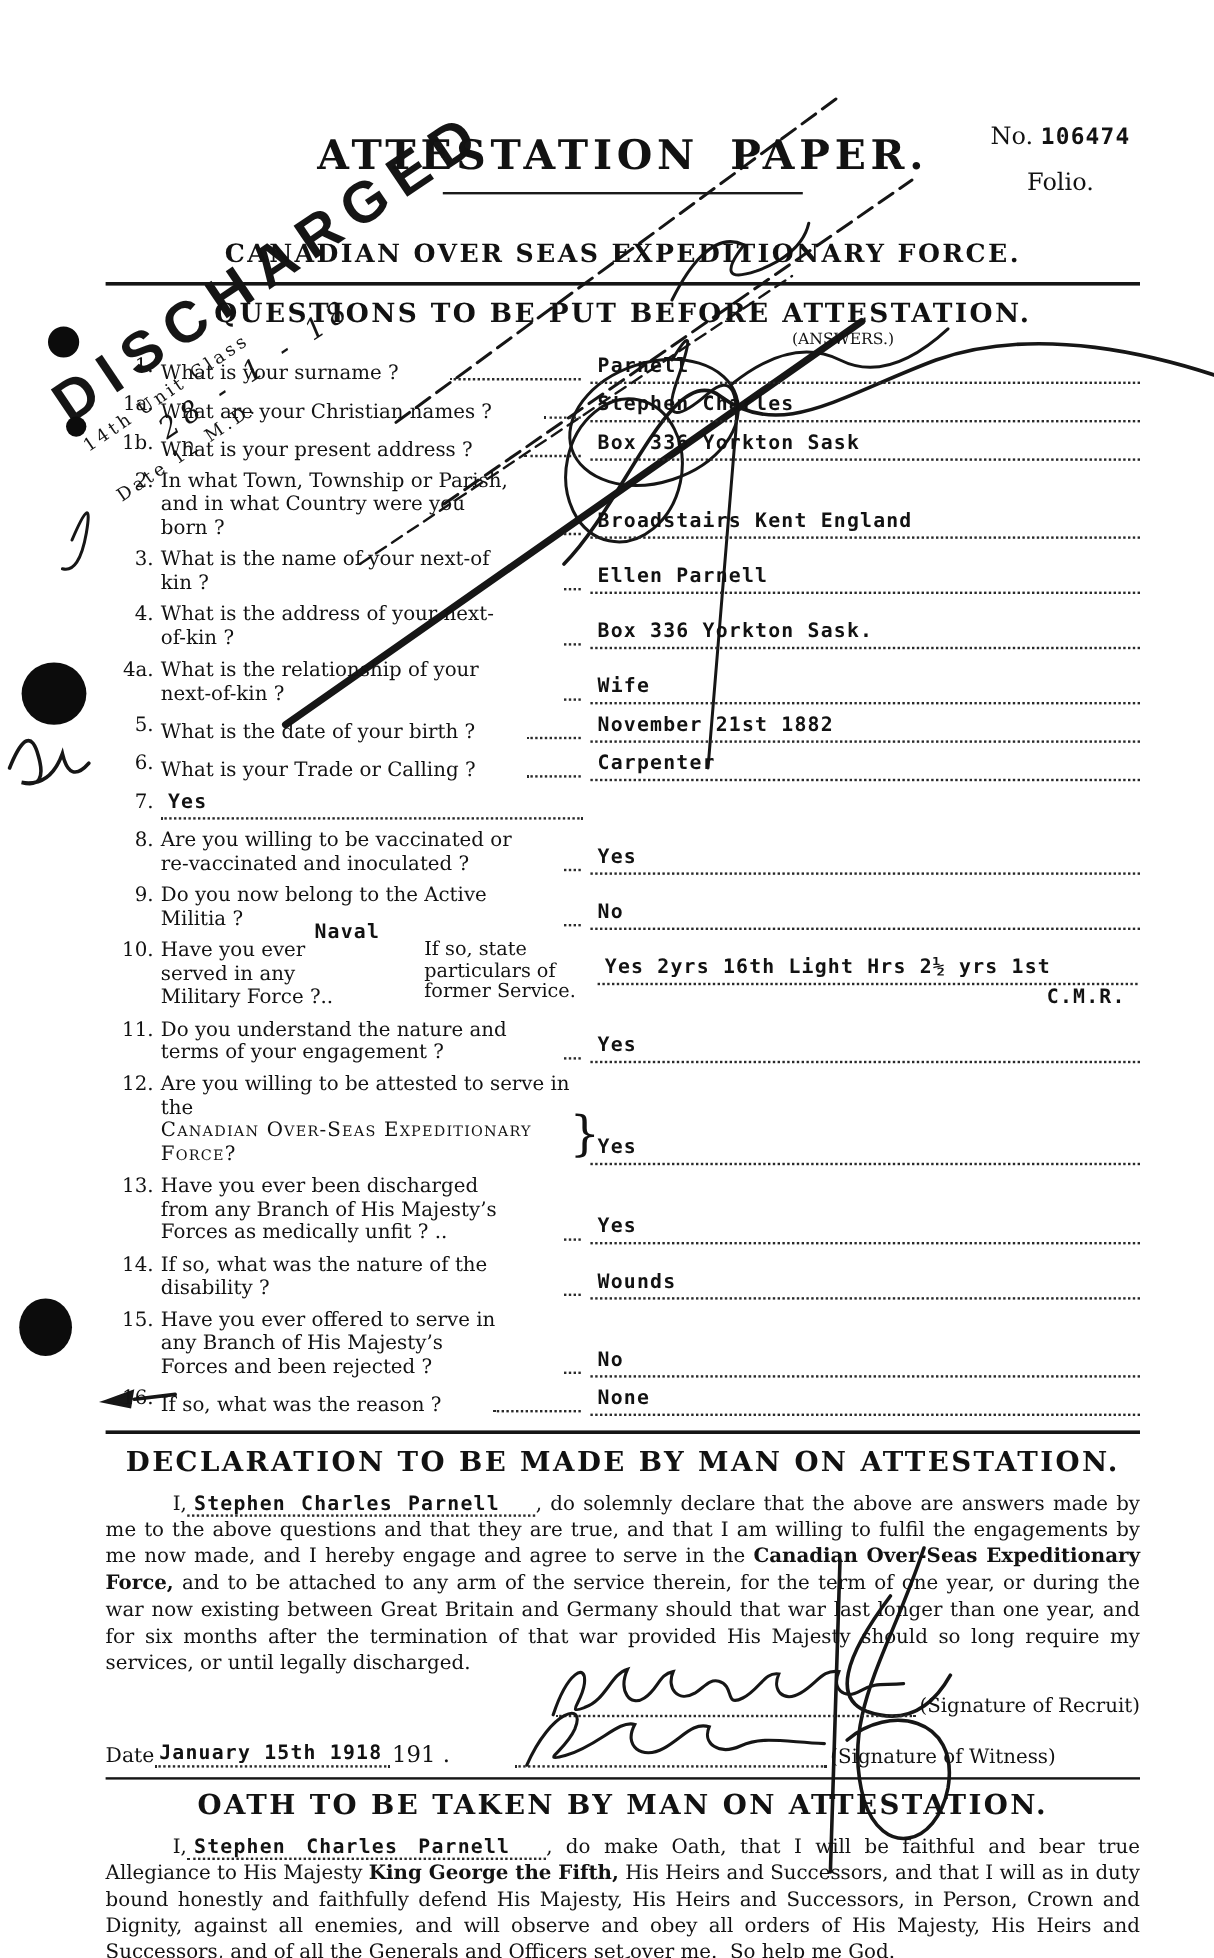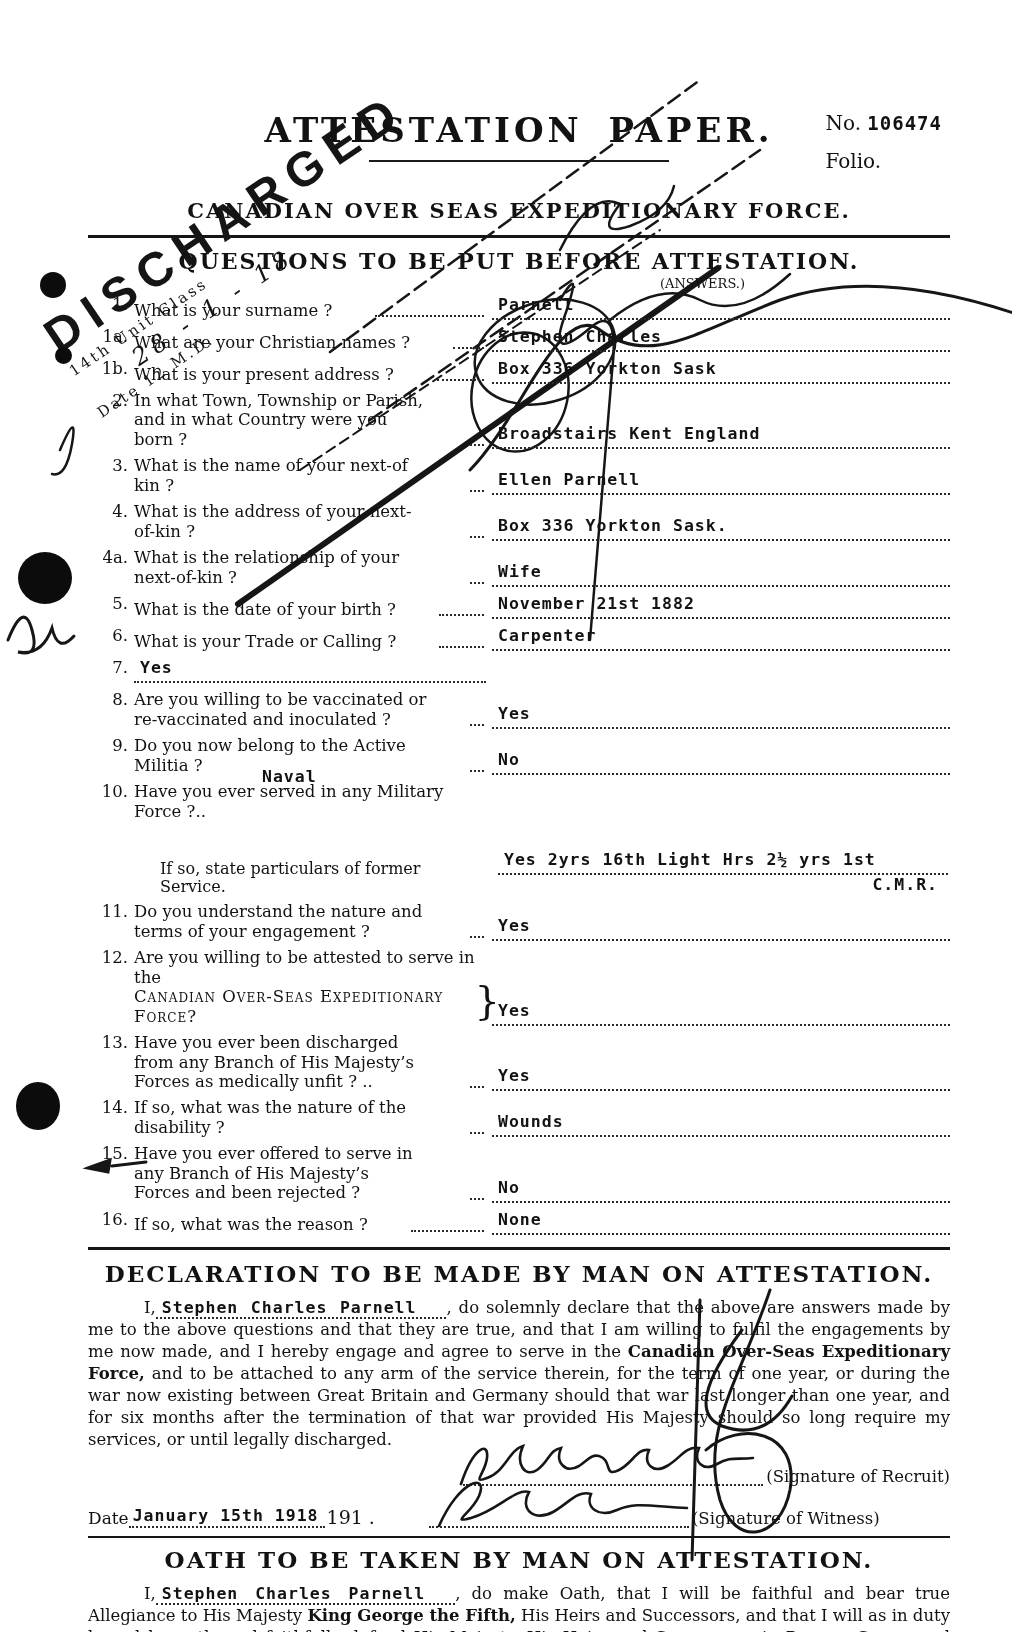--- a/index.html
+++ b/index.html
@@ -4,21 +4,21 @@
 <style>
   html,body{margin:0;padding:0;background:#e8e8e6;}
   .page{position:relative;width:1012px;height:1632px;margin:0 auto;background:#ffffff;
         font-family:"DejaVu Serif", serif;color:#121212;overflow:hidden;}
   .content{position:relative;padding:90px 62px 0 88px;}
 
   
   .title{text-align:center;font-weight:bold;font-size:34px;letter-spacing:4px;word-spacing:10px;margin-top:20px;}
   .title-rule{width:300px;margin:10px auto 8px;border:0;border-top:2px solid #1a1a1a;}
   .subtitle{text-align:center;font-weight:600;font-size:21px;letter-spacing:2px;margin-top:36px;}
-  .no-block{position:absolute;top:104px;right:70px;font-size:20px;line-height:1.9;}
+  .no-block{position:absolute;top:94px;right:70px;font-size:20px;line-height:1.9;text-align:center;}
   .no-line .typed{font-size:19px;}
   .rule-heavy{border:0;border-top:3px solid #151515;margin:12px 0 10px;}
   .rule-thin{border:0;border-top:2px solid #151515;margin:8px 0 6px;}
   .q-heading{text-align:center;font-weight:bold;font-size:22px;letter-spacing:2px;margin:6px 0 2px;}
   .answers-label{font-size:13px;margin:0 0 4px 572px;}
 
   
   .typed{font-family:"DejaVu Sans Mono", monospace;font-weight:bold;letter-spacing:1px;font-size:16.5px;}
 
   
@@ -213,21 +213,21 @@
         <span class="qnum">9.</span>
         <span class="qcell">
             <span class="qtext">Do you now belong to the Active Militia ?</span>
             <span class="leader"></span>
           </span>
         <span class="acell"><span class="typed">No</span></span>
       </div>
 
       <div class="qrow">
         <span class="qnum">10.</span>
-        <span class="qcell" style="flex-direction:column;align-items:flex-start;">
+        <span class="qcell" style="align-items:flex-start;">
           <span class="qtext">
             <span>Have you ever served</span>
             <span class="overtype typed">Naval</span>
             <span>in any Military Force ?..</span>
           </span>
           <span class="subnote">If so, state particulars of former Service.</span>
         </span>
         <span class="acell" style="border-bottom:0;">
           <span class="acell" style="display:block;"><span class="typed">Yes 2yrs 16th Light Hrs 2½ yrs 1st</span></span>
           <span class="a2" style="display:block;"><span class="typed">C.M.R.</span></span>

